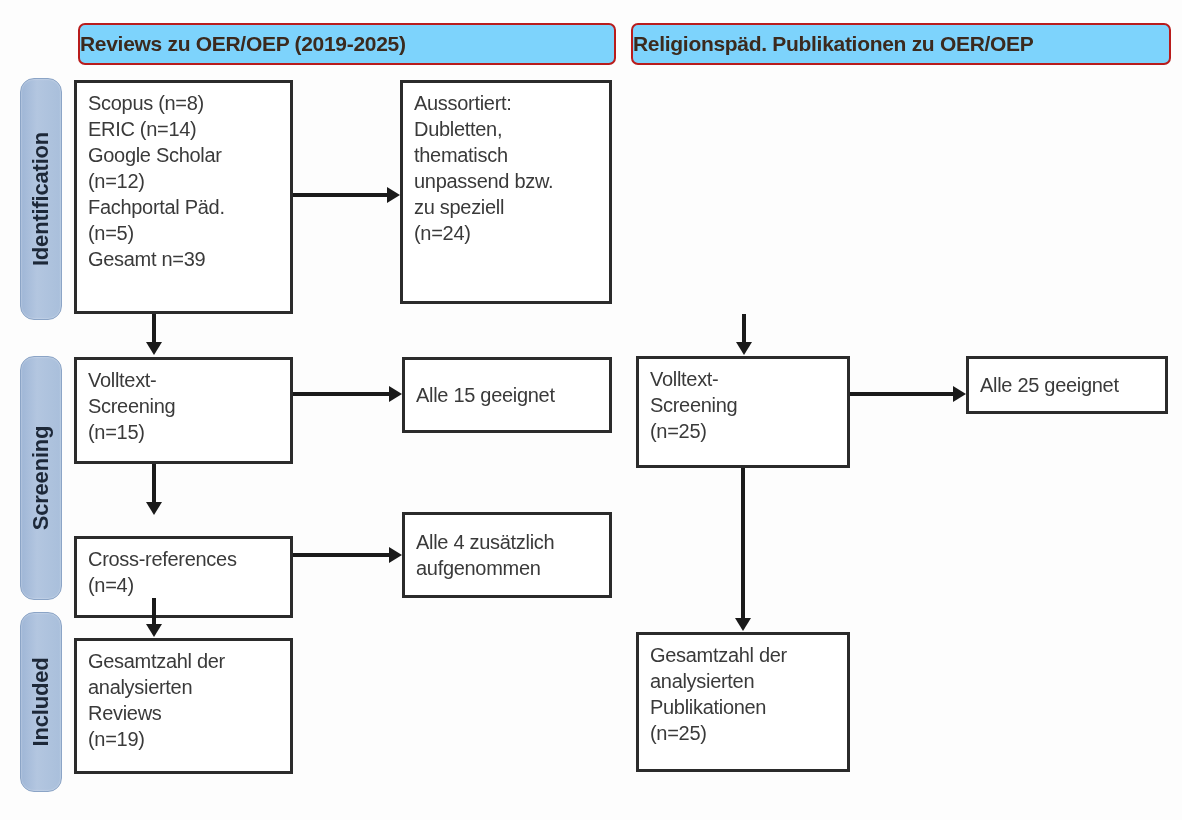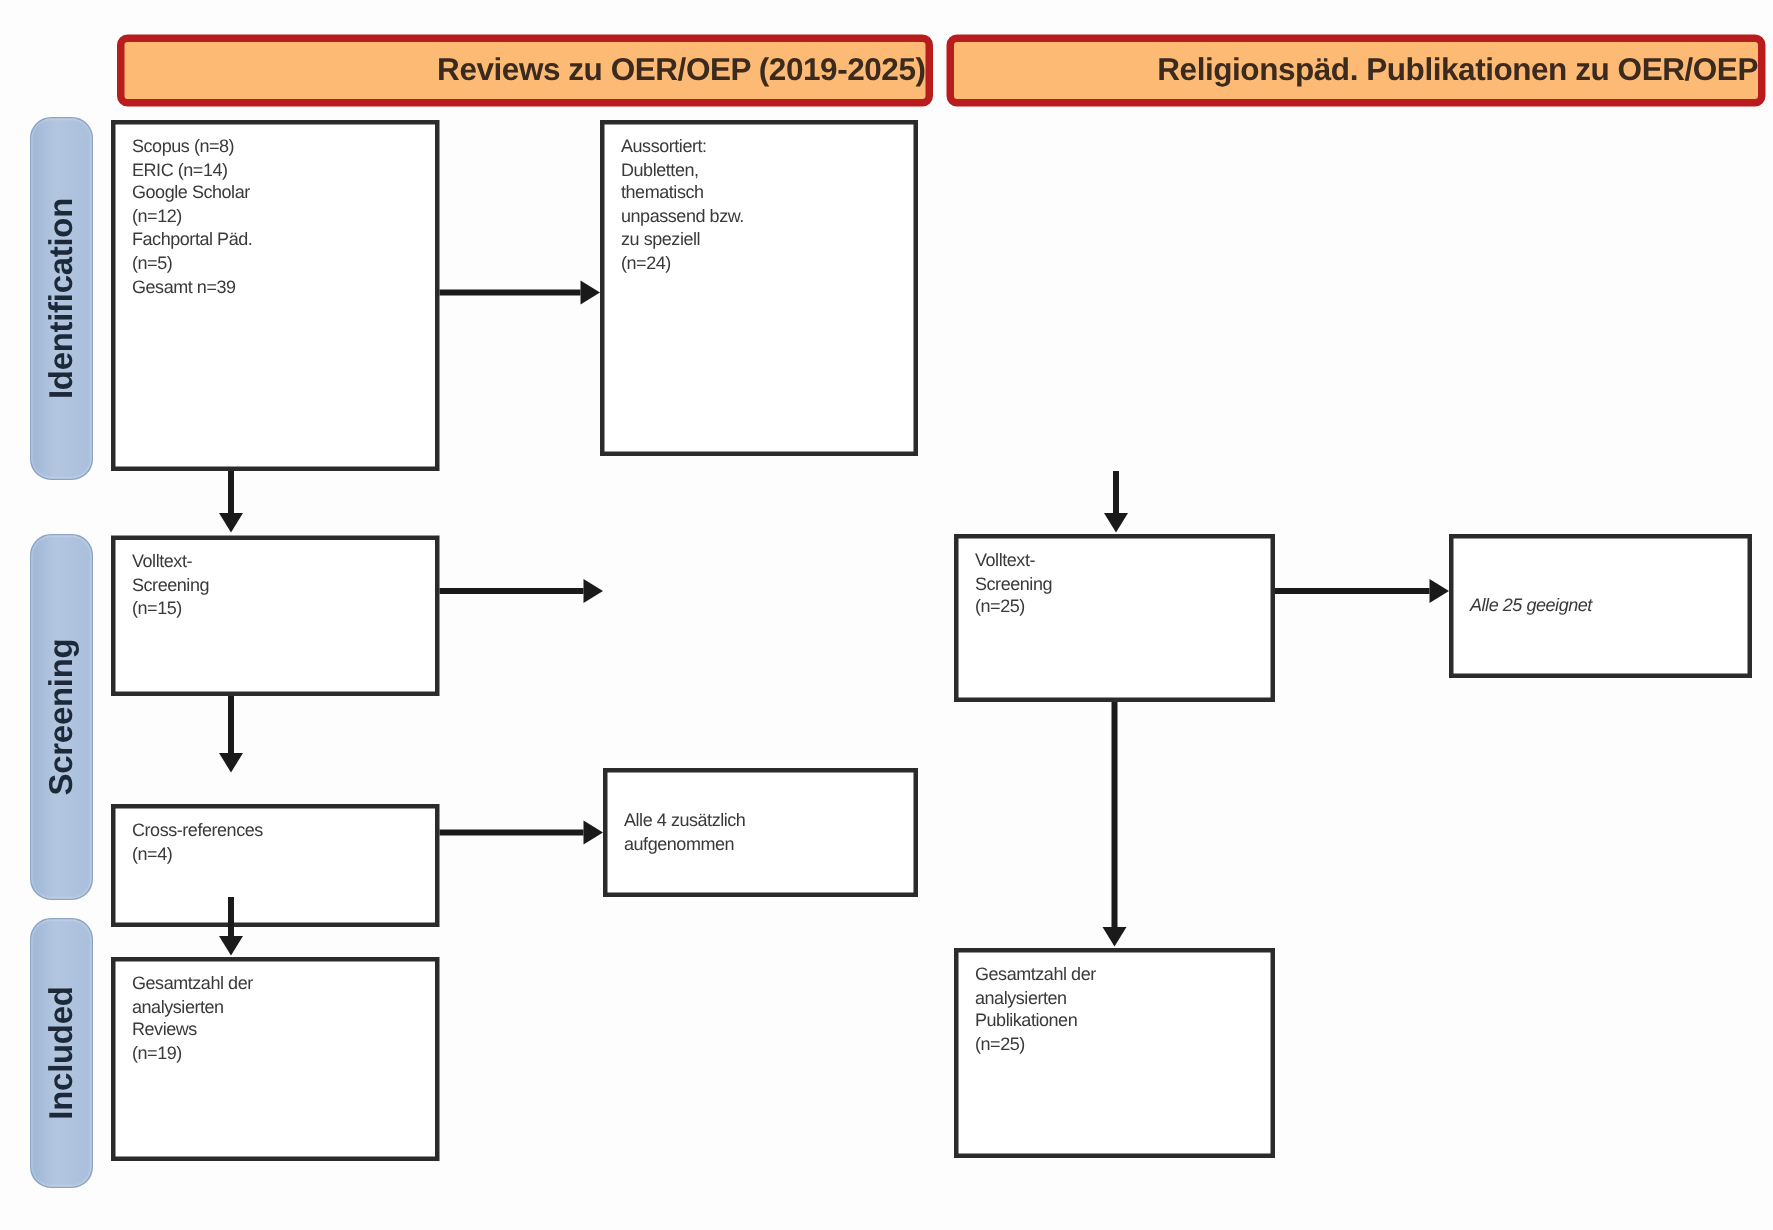--- a/index.html
+++ b/index.html
@@ -33,46 +33,46 @@
     white-space: nowrap;
     font-size: 22px;
     font-weight: bold;
     color: #1d2838;
     letter-spacing: -0.2px;
   }
 
   
   .col-header {
     position: absolute;
-    background: #fdba74;
-    border: 5px solid #b91c1c;
+    background: #7dd3fc;
+    border: 2px solid #b91c1c;
     border-radius: 7px;
     display: flex;
     align-items: center;
-    justify-content: flex-end;
+    justify-content: flex-start;
     color: #3b2a1e;
     font-size: 21px;
     font-weight: bold;
     letter-spacing: -0.3px;
     white-space: nowrap;
   }
 
   
   .node-box {
     position: absolute;
     background: #ffffff;
     border: 3px solid #2b2b2b;
     box-sizing: border-box;
   }
   .node-box .box-text {
     position: absolute;
     left: 11px;
     right: 6px;
     top: 7px;
-    font-size: 12px;
+    font-size: 20px;
     line-height: 1.30;
     color: #3a3a3a;
     white-space: pre-line;
     letter-spacing: -0.3px;
   }
   .node-box.tight .box-text { line-height: 1.22; font-size: 19.5px; }
   .node-box.center-v .box-text {
     top: 50%;
     transform: translateY(-50%);
   }
@@ -148,20 +148,23 @@
 
   <div class="conn conn-v" style="left:152px; top:314px; width:4px; height:30px;"></div>
   <div class="arrow-down" style="left:146px; top:342px;"></div>
 
   <div class="node-box" style="left:74px; top:357px; width:219px; height:107px;">
     <span class="box-text">Volltext-
 Screening
 (n=15)</span>
   </div>
 
+  <div class="node-box center-v" style="left:402px; top:357px; width:210px; height:76px;">
+    <span class="box-text">Alle 15 geeignet</span>
+  </div>
 
   <div class="conn conn-h" style="left:293px; top:392px; width:96px;"></div>
   <div class="arrow-right" style="left:389px; top:386px;"></div>
 
   <div class="conn conn-v" style="left:152px; top:464px; width:4px; height:40px;"></div>
   <div class="arrow-down" style="left:146px; top:502px;"></div>
 
   <div class="node-box" style="left:74px; top:516px; width:219px; height:82px;margin-top:20px;">
     <span class="box-text">Cross-references
 (n=4)</span>
@@ -188,21 +191,21 @@
 
   <div class="conn conn-v" style="left:742px; top:314px; width:4px; height:30px;"></div>
   <div class="arrow-down" style="left:736px; top:342px;"></div>
 
   <div class="node-box" style="left:636px; top:356px; width:214px; height:112px;">
     <span class="box-text">Volltext-
 Screening
 (n=25)</span>
   </div>
 
-  <div class="node-box center-v" style="left:966px; top:356px; width:202px; height:96px;font-style:italic;">
+  <div class="node-box center-v" style="left:966px; top:356px; width:202px; height:58px;">
     <span class="box-text">Alle 25 geeignet</span>
   </div>
 
   <div class="conn conn-h" style="left:850px; top:392px; width:103px;"></div>
   <div class="arrow-right" style="left:953px; top:386px;"></div>
 
   <div class="conn conn-v" style="left:741px; top:468px; width:4px; height:152px;"></div>
   <div class="arrow-down" style="left:735px; top:618px;"></div>
 
   <div class="node-box" style="left:636px; top:632px; width:214px; height:140px;">

